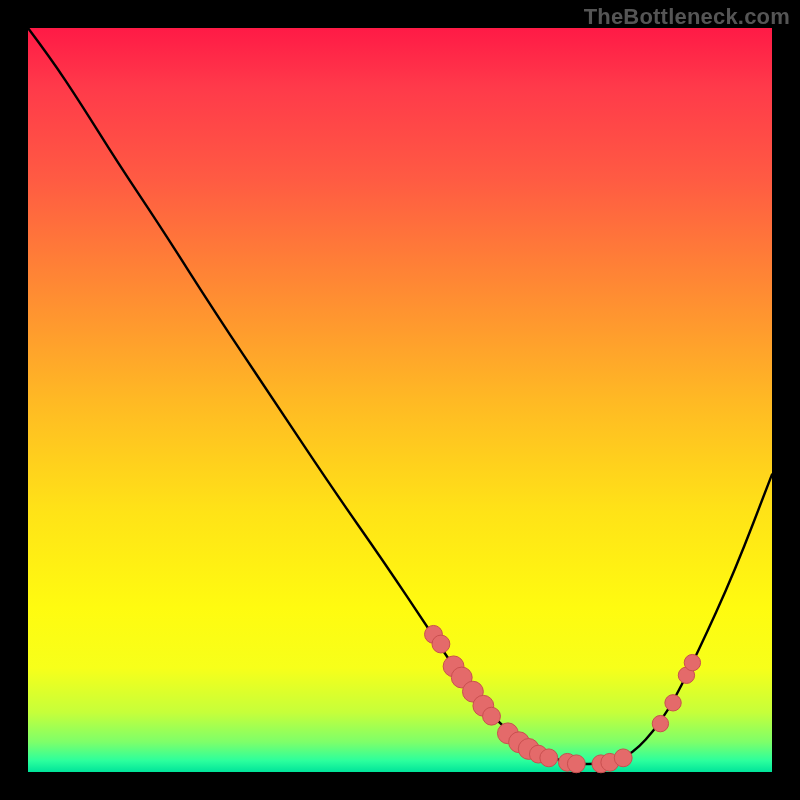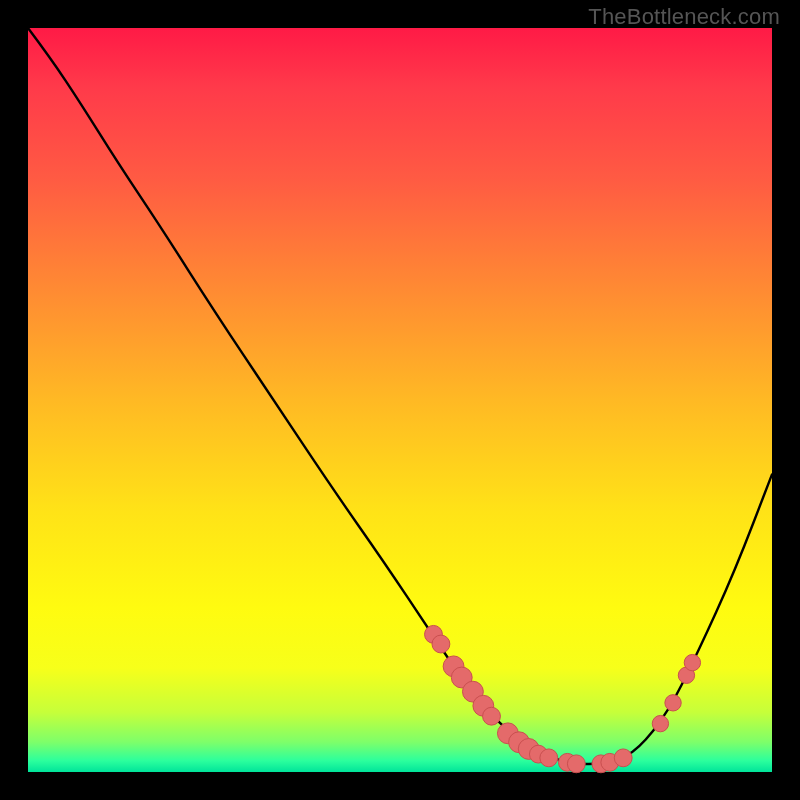--- a/index.html
+++ b/index.html
@@ -13,24 +13,24 @@
   }
   .frame {
     position: relative;
     width: 800px;
     height: 800px;
     background: #000;
   }
   .watermark {
     position: absolute;
     top: 4px;
-    right: 20px;
+    right: 10px;
     color: #555;
     font-size: 22px;
-    font-weight: normal;
+    font-weight: bold;
     letter-spacing: 0.2px;
     z-index: 50;
   }
   .plot-outer {
     position: absolute;
     left: 28px;
     top: 28px;
     width: 744px;
     height: 744px;
     background: #000;

